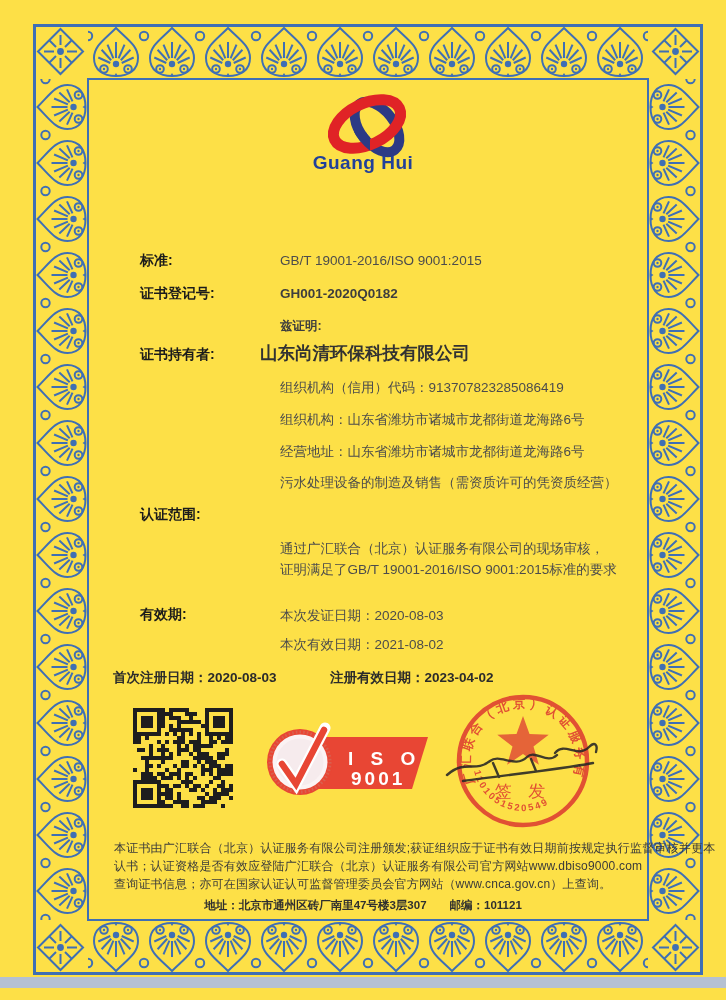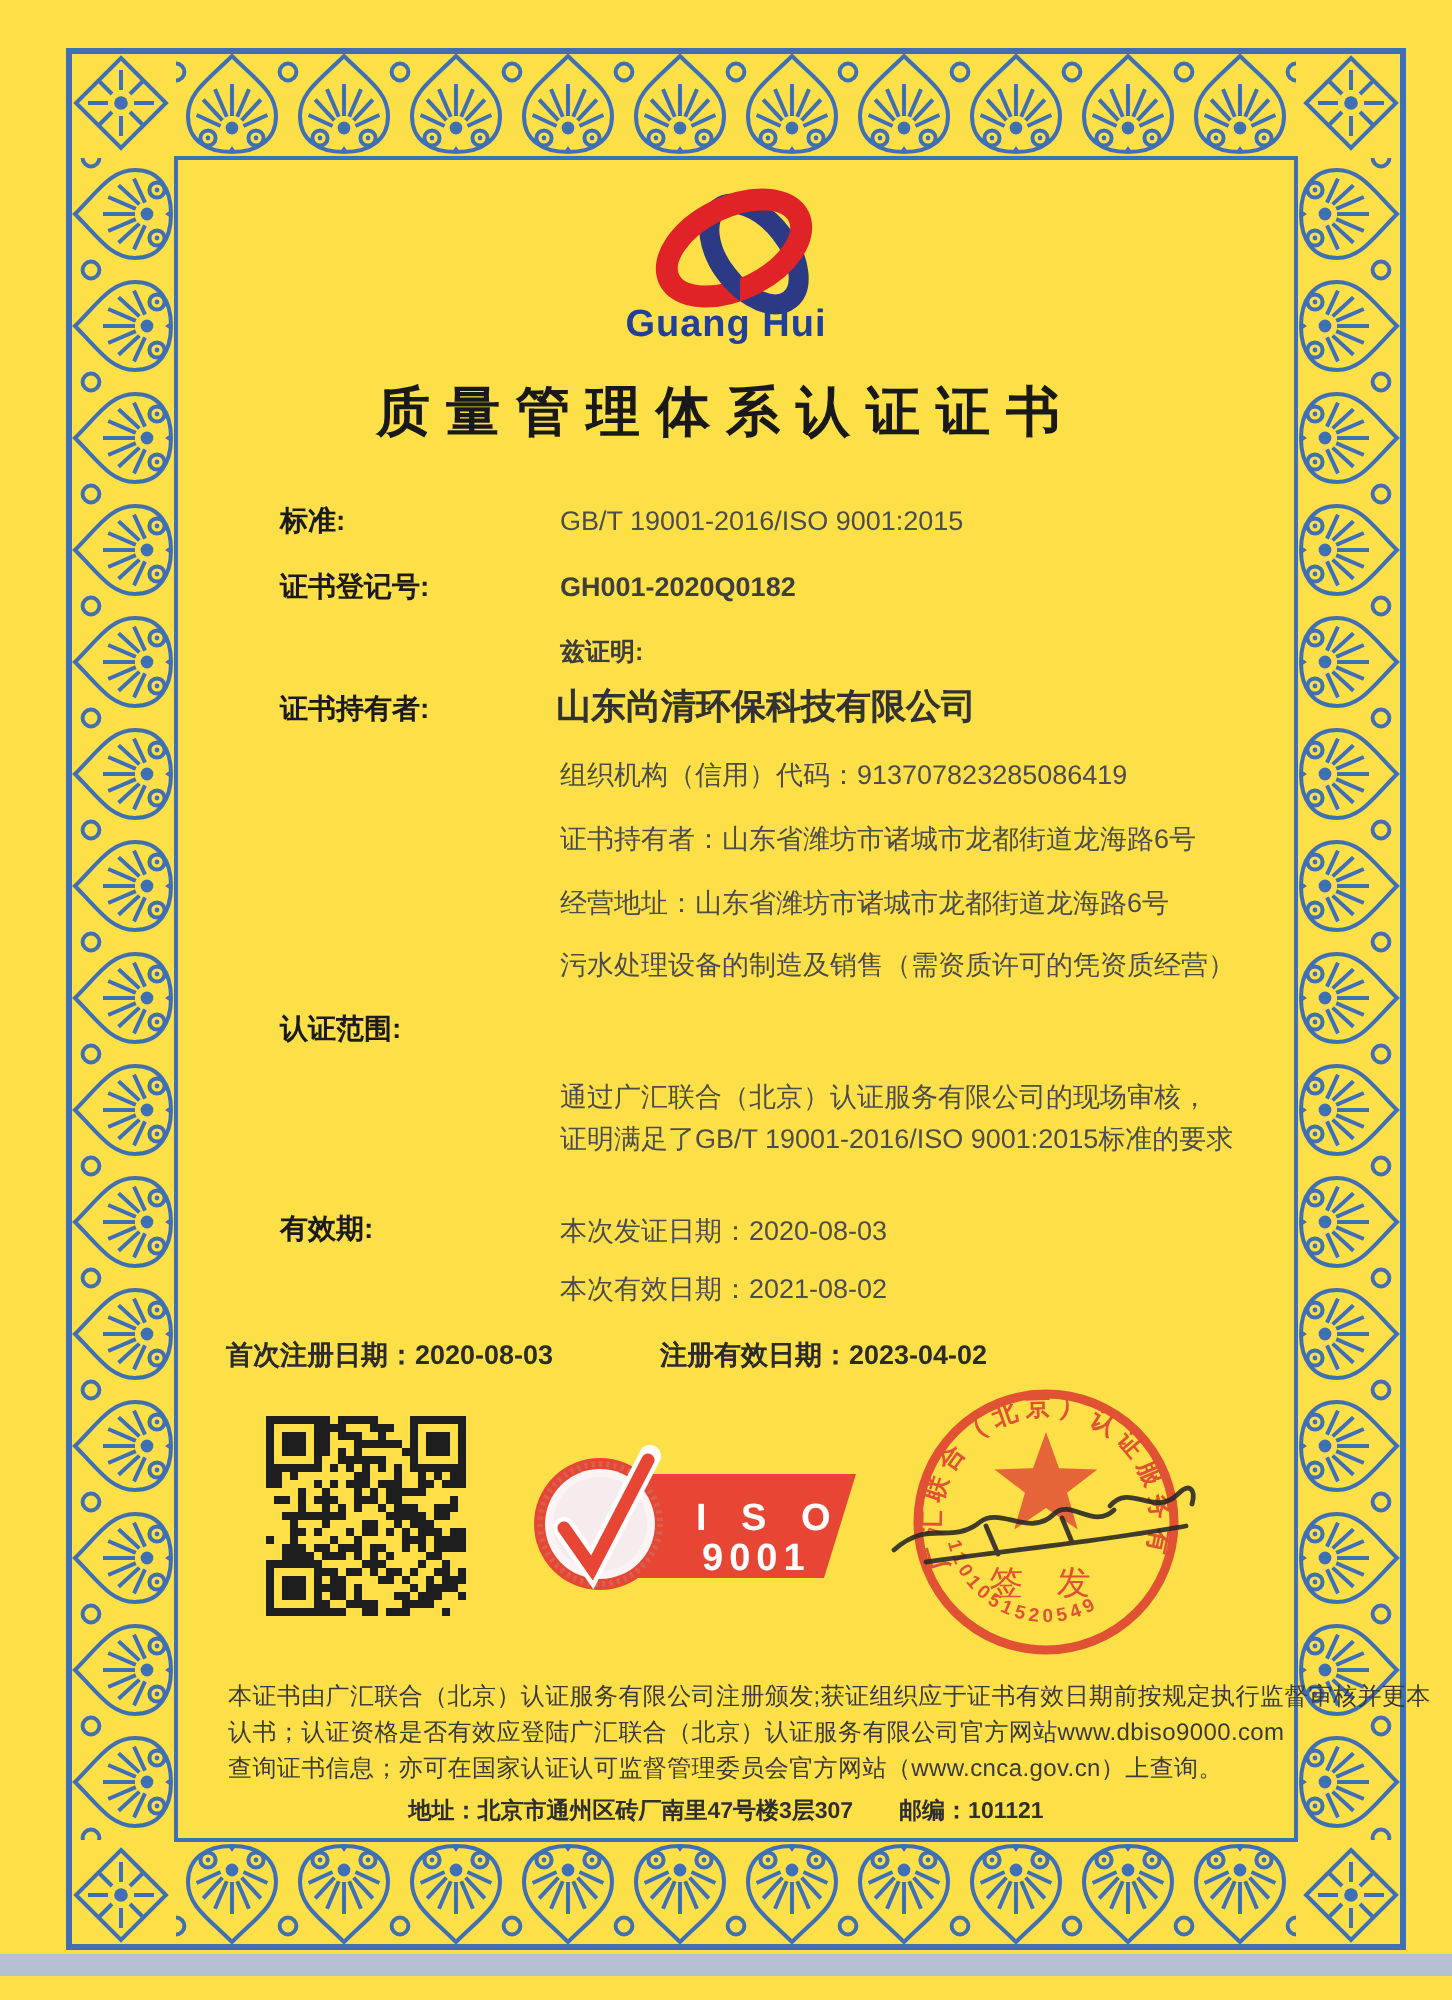--- a/index.html
+++ b/index.html
@@ -100,35 +100,34 @@
         </clipPath>
     </defs>
     <ellipse cx="85" cy="39" rx="29" ry="17" fill="none" stroke="#2c3a85" stroke-width="10" transform="rotate(52,85,39)"></ellipse>
     <ellipse cx="75" cy="36" rx="36" ry="20.5" fill="none" stroke="#e02326" stroke-width="11" transform="rotate(-26,75,36)"></ellipse>
     <g clip-path="url(#lkClip)">
       <ellipse cx="85" cy="39" rx="29" ry="17" fill="none" stroke="#2c3a85" stroke-width="10" transform="rotate(52,85,39)"></ellipse>
     </g>
   </svg>
   <div class="brand-name">Guang Hui</div>
 
-  <h1 class="cert-title">质量管理体系认证证书</h1>
 
   <div class="lbl" style="left:140px;top:252px;">标准:</div>
   <div class="val" style="left:280px;top:253px;">GB/T 19001-2016/ISO 9001:2015</div>
 
   <div class="lbl" style="left:140px;top:285px;">证书登记号:</div>
   <div class="val-b" style="left:280px;top:286px;">GH001-2020Q0182</div>
 
   <div class="intro" style="left:280px;top:318px;">兹证明:</div>
 
   <div class="lbl" style="left:140px;top:346px;">证书持有者:</div>
-  <div class="holder" style="left:278px;top:341px;">山东尚清环保科技有限公司</div>
+  <div class="holder" style="left:260px;top:341px;">山东尚清环保科技有限公司</div>
 
   <div class="val" style="left:280px;top:379px;">组织机构（信用）代码：913707823285086419</div>
-  <div class="val" style="left:280px;top:411px;">证书持有者：山东省潍坊市诸城市龙都街道龙海路6号</div>
+  <div class="val" style="left:280px;top:411px;">组织机构：山东省潍坊市诸城市龙都街道龙海路6号</div>
   <div class="val" style="left:280px;top:443px;">经营地址：山东省潍坊市诸城市龙都街道龙海路6号</div>
 
   <div class="lbl" style="left:140px;top:472px;margin-top:34px;">认证范围:</div>
   <div class="val" style="left:280px;top:540px;">通过广汇联合（北京）认证服务有限公司的现场审核，</div>
 
   <div class="val" style="left:280px;top:474px;">污水处理设备的制造及销售（需资质许可的凭资质经营）</div>
   <div class="val" style="left:280px;top:561px;">证明满足了GB/T 19001-2016/ISO 9001:2015标准的要求</div>
 
   <div class="lbl" style="left:140px;top:606px;">有效期:</div>
   <div class="val" style="left:280px;top:607px;">本次发证日期：2020-08-03</div>

